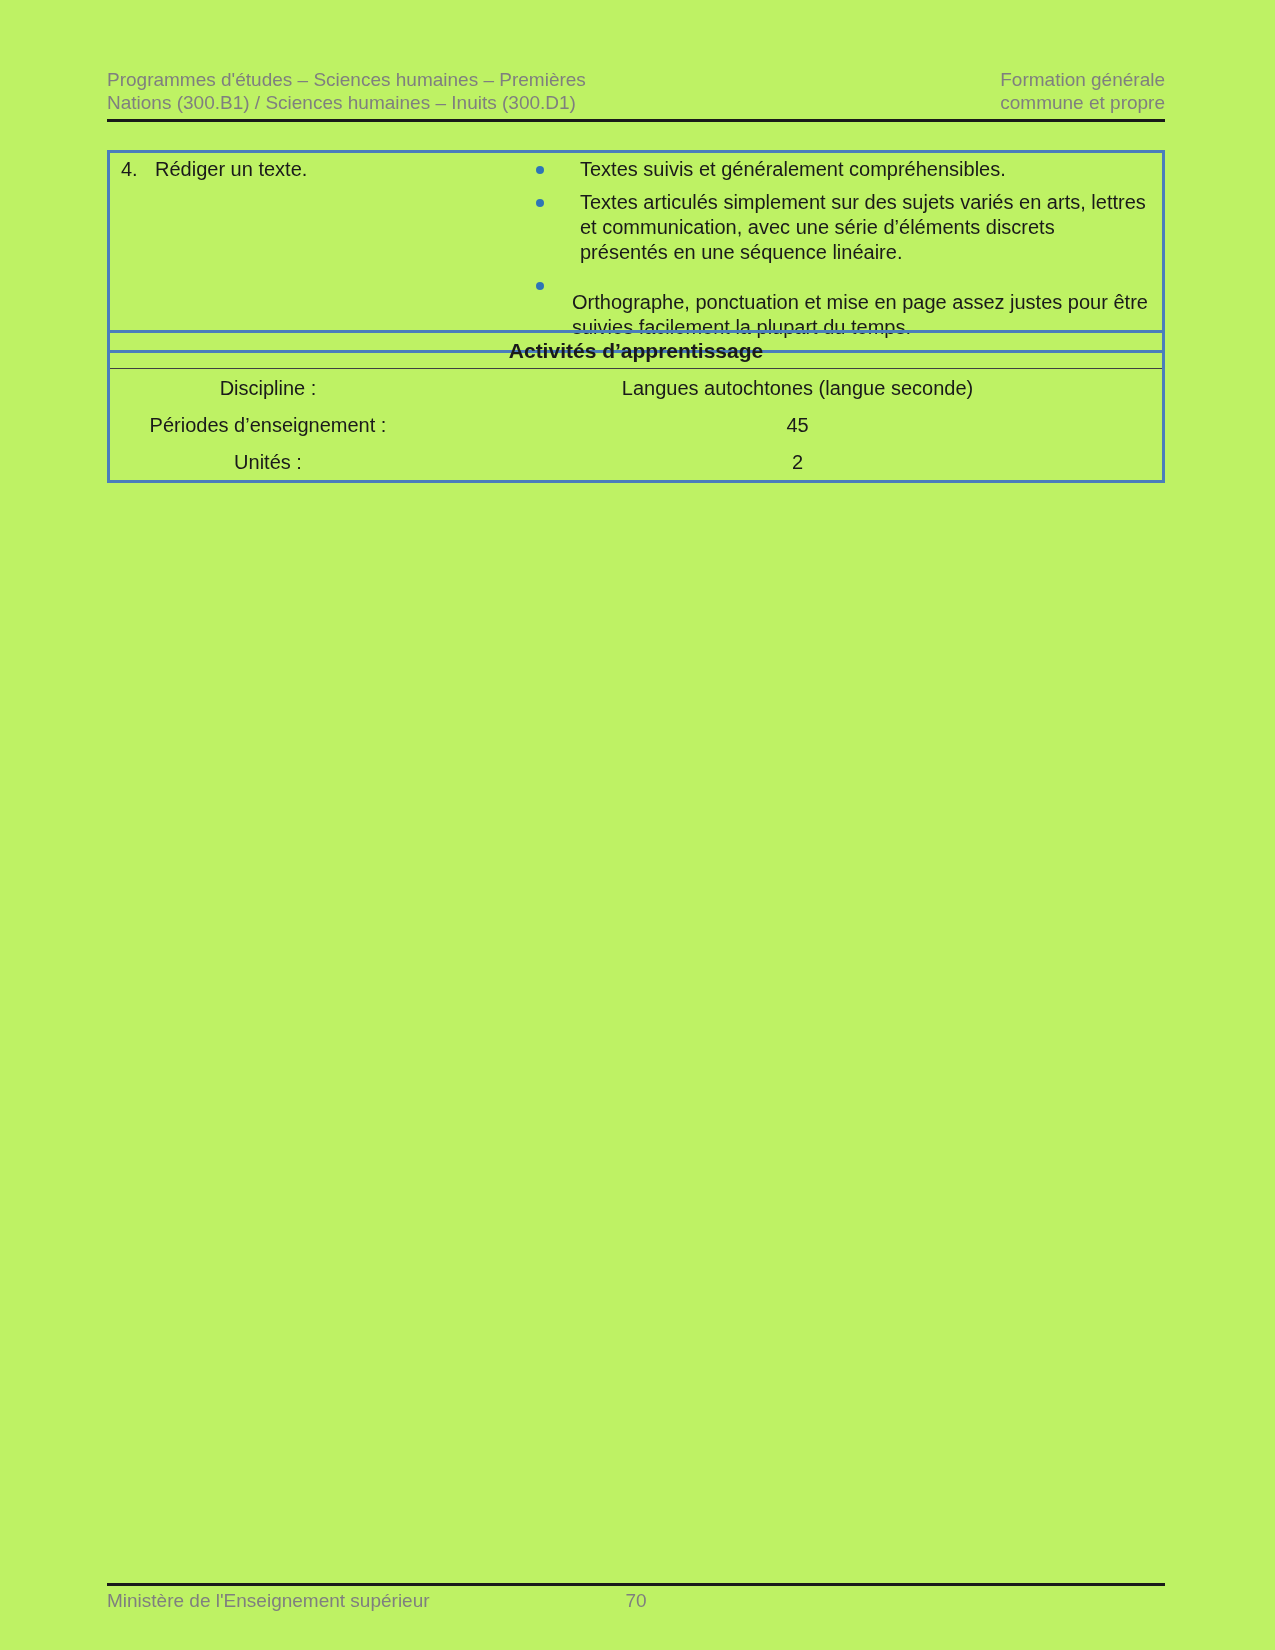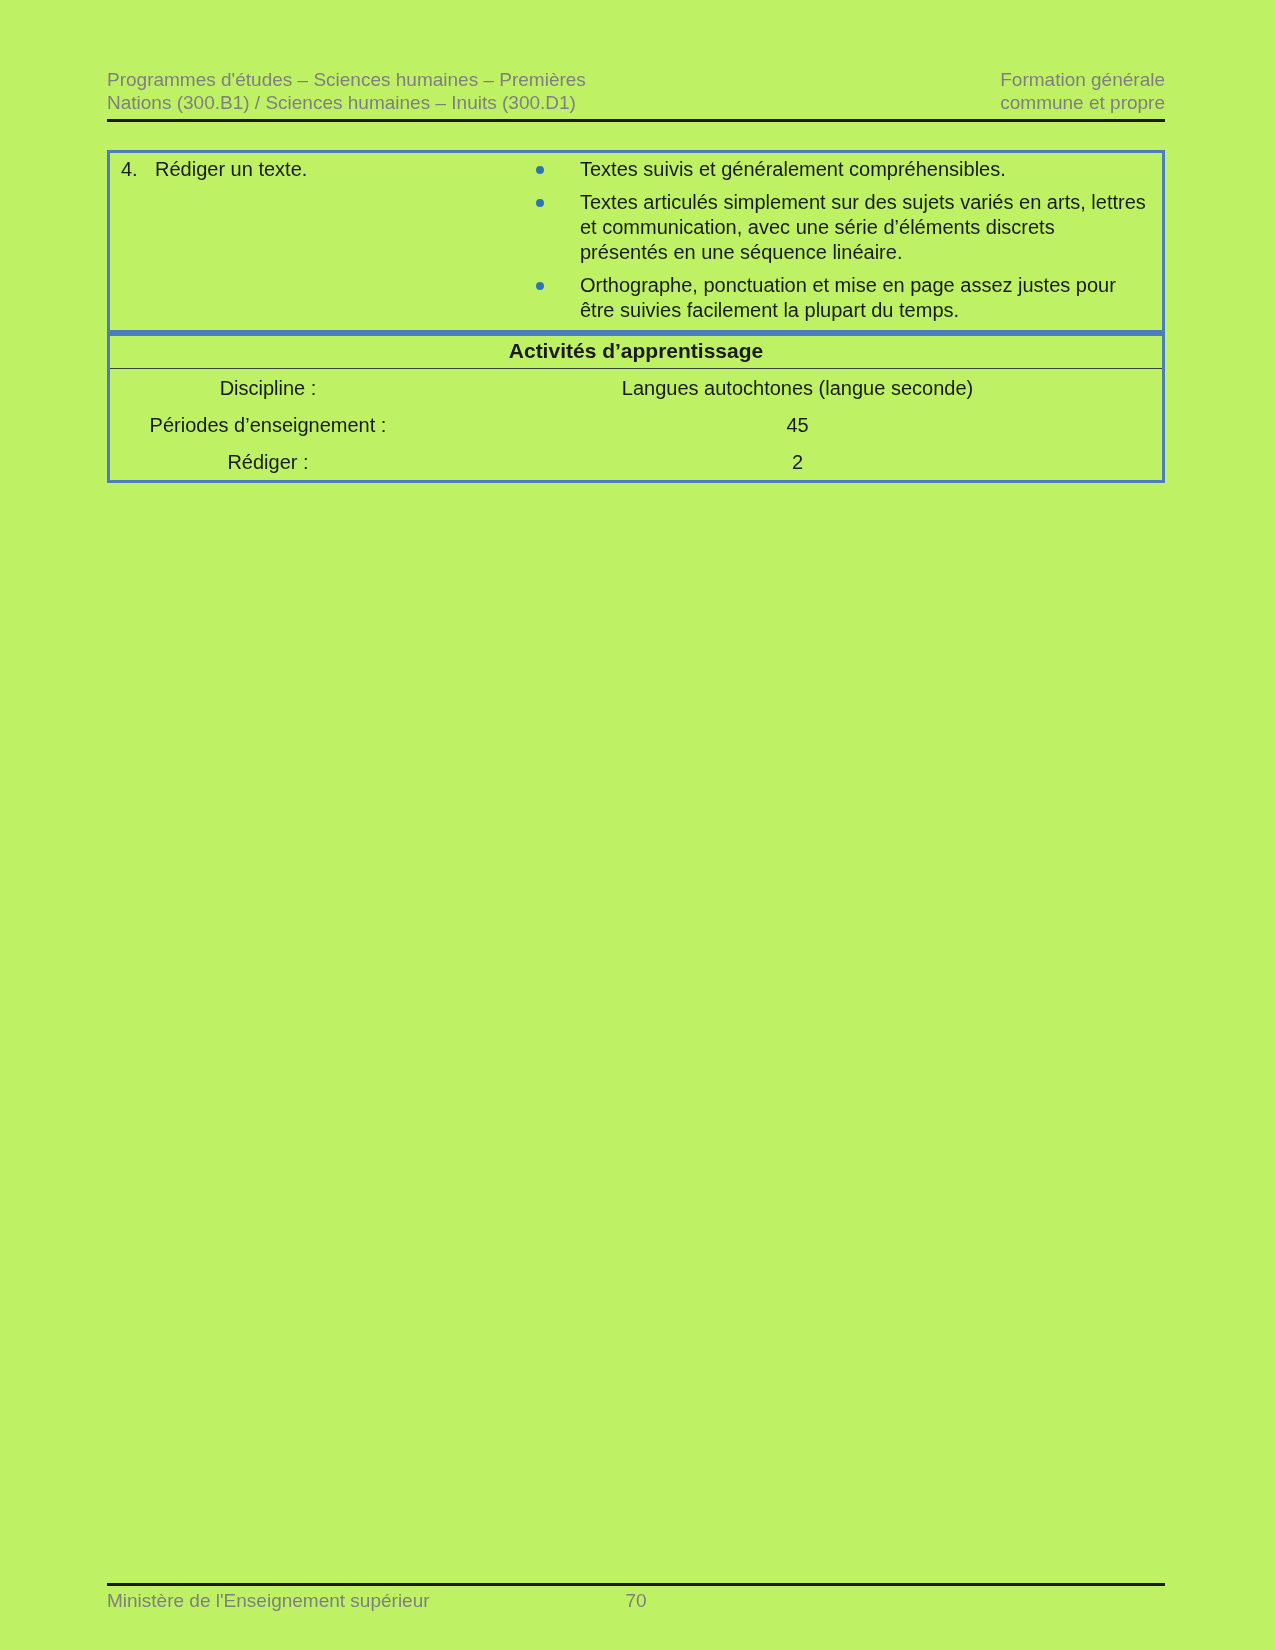--- a/index.html
+++ b/index.html
@@ -39,21 +39,21 @@
   }
   .obj-left {
     width: 415px;
     flex: 0 0 415px;
     padding: 4px 6px 6px 11px;
     display: flex;
   }
   .obj-num { width: 34px; flex: 0 0 34px; }
   .obj-right { flex: 1 1 auto; padding: 4px 14px 10px 11px; }
   .bullet-item { display: flex; margin-bottom: 8px; }
-  .bullet-item:last-child { margin-bottom: 0; }
+  .bullet-item:last-child { margin-bottom: 0; flex-direction: column; }
   .bullet-dot {
     flex: 0 0 8px;
     width: 8px; height: 8px;
     border-radius: 50%;
     background: #2e75b6;
     margin-top: 9px;
   }
   .bullet-text { margin-left: 36px; }
 
   
@@ -134,21 +134,21 @@
     <div class="act-title">Activités d’apprentissage</div>
     <div class="act-row">
       <div class="act-label">Discipline :</div>
       <div class="act-value">Langues autochtones (langue seconde)</div>
     </div>
     <div class="act-row">
       <div class="act-label">Périodes d’enseignement :</div>
       <div class="act-value">45</div>
     </div>
     <div class="act-row">
-      <div class="act-label">Rédiger :</div>
+      <div class="act-label">Unités :</div>
       <div class="act-value">2</div>
     </div>
   </div>
 
   <div class="doc-footer">
     <div class="footer-row">
       <span>Ministère de l'Enseignement supérieur</span>
       <span class="footer-page">70</span>
     </div>
   </div>

